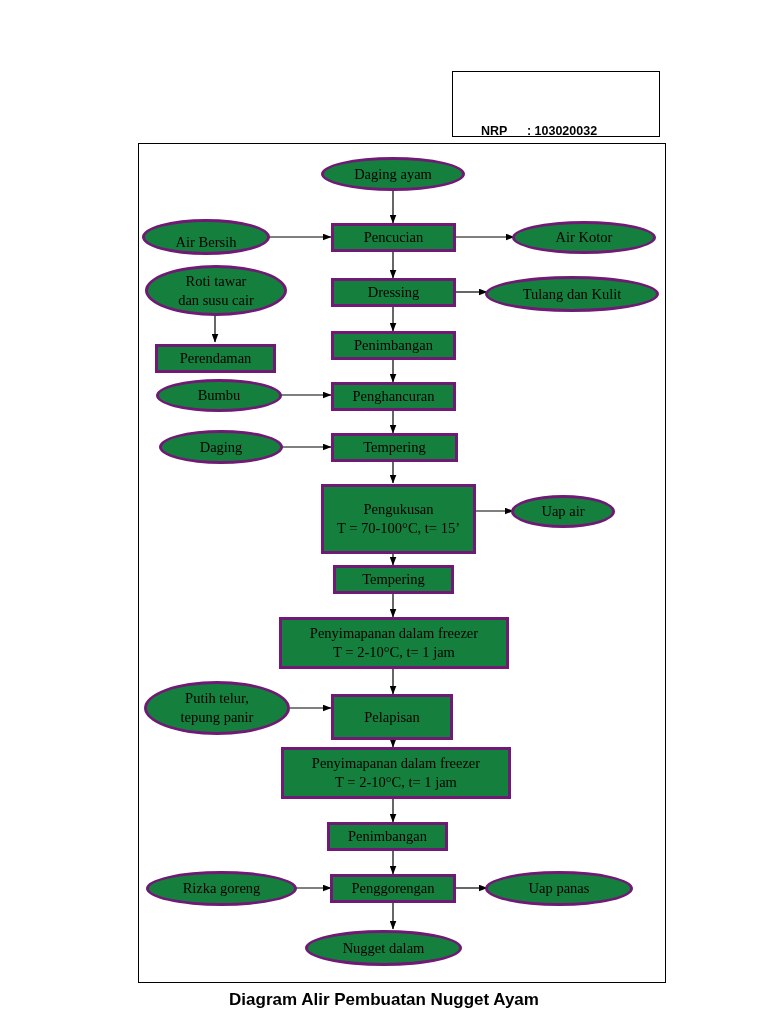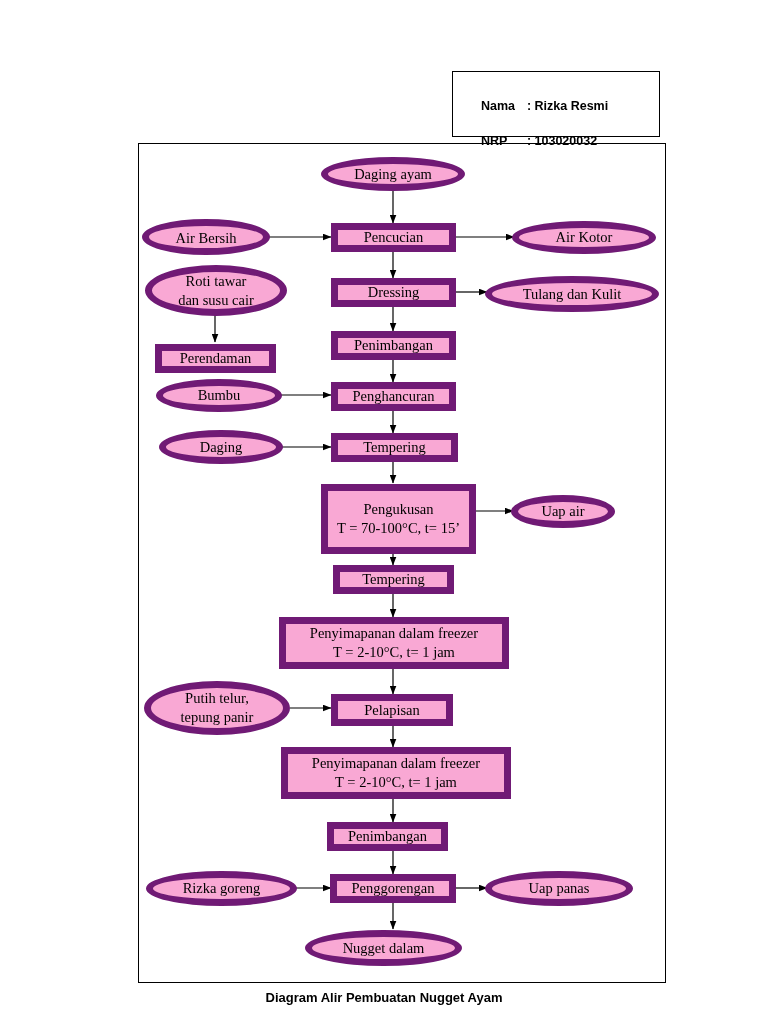--- a/index.html
+++ b/index.html
@@ -26,77 +26,74 @@
     font-family: "Liberation Sans", sans-serif;
     font-size: 12.5px;
     font-weight: bold;
   }
   .header-row {
     position: absolute;
     left: 14px;
     white-space: pre;
   }
   .header-row.r1 { top: 13px; }
-  .header-row.r2 { top: 48px; }
+  .header-row.r2 { top: 38px; }
   .header-label { display: inline-block; width: 46px; }
 
   .diagram-frame {
     position: absolute;
     left: 138px;
     top: 143px;
     width: 528px;
     height: 840px;
     border: 1px solid #000;
     box-sizing: border-box;
   }
 
   .caption {
     position: absolute;
     left: 0;
     top: 990px;
     width: 768px;
     text-align: center;
     font-family: "Liberation Sans", sans-serif;
-    font-size: 13px;
+    font-size: 17px;
     font-weight: bold;
   }
 
   
   .node {
     position: absolute;
     box-sizing: border-box;
-    border: 7px solid #701a75;
+    border: 3px solid #701a75;
     display: flex;
     flex-direction: column;
     align-items: center;
     justify-content: center;
     text-align: center;
     font-size: 14.5px;
     line-height: 1.28;
-    background: #f9a8d4;
+    background: #15803d;
   }
   .node.ellipse { border-radius: 50%; }
   .node .line2 { display: block; }
 
   svg.connectors {
     position: absolute;
     left: 0;
     top: 0;
     width: 768px;
     height: 1024px;
     pointer-events: none;
   }
 </style>
 </head>
 <body>
 
 <div class="header-box">
-  <div class="header-row r1">
-    <span class="header-label">Nama</span><span>:</span>&nbsp;<span>Rizka Resmi</span>
-  </div>
   <div class="header-row r2">
     <span class="header-label">NRP</span><span>:</span>&nbsp;<span>103020032</span>
   </div>
 </div>
 
 <div class="diagram-frame"></div>
 
 <svg class="connectors" xmlns="http://www.w3.org/2000/svg">
   <defs>
     <marker id="arrow" markerWidth="9" markerHeight="7" refX="8.5" refY="3.5" orient="auto" markerUnits="userSpaceOnUse">
@@ -222,21 +219,21 @@
 <div class="node" style="left:279px; top:617px; width:230px; height:52px;">
   <span>Penyimapanan dalam freezer</span>
   <span class="line2">T = 2-10°C, t= 1 jam</span>
 </div>
 
 <div class="node ellipse" style="left:144px; top:681px; width:146px; height:54px;">
   <span>Putih telur,</span>
   <span class="line2">tepung panir</span>
 </div>
 
-<div class="node" style="left:331px; top:694px; width:122px; height:32px;">
+<div class="node" style="left:331px; top:694px; width:122px; height:46px;">
   <span>Pelapisan</span>
 </div>
 
 <div class="node" style="left:281px; top:747px; width:230px; height:52px;">
   <span>Penyimapanan dalam freezer</span>
   <span class="line2">T = 2-10°C, t= 1 jam</span>
 </div>
 
 <div class="node" style="left:327px; top:822px; width:121px; height:29px;">
   <span>Penimbangan</span>

